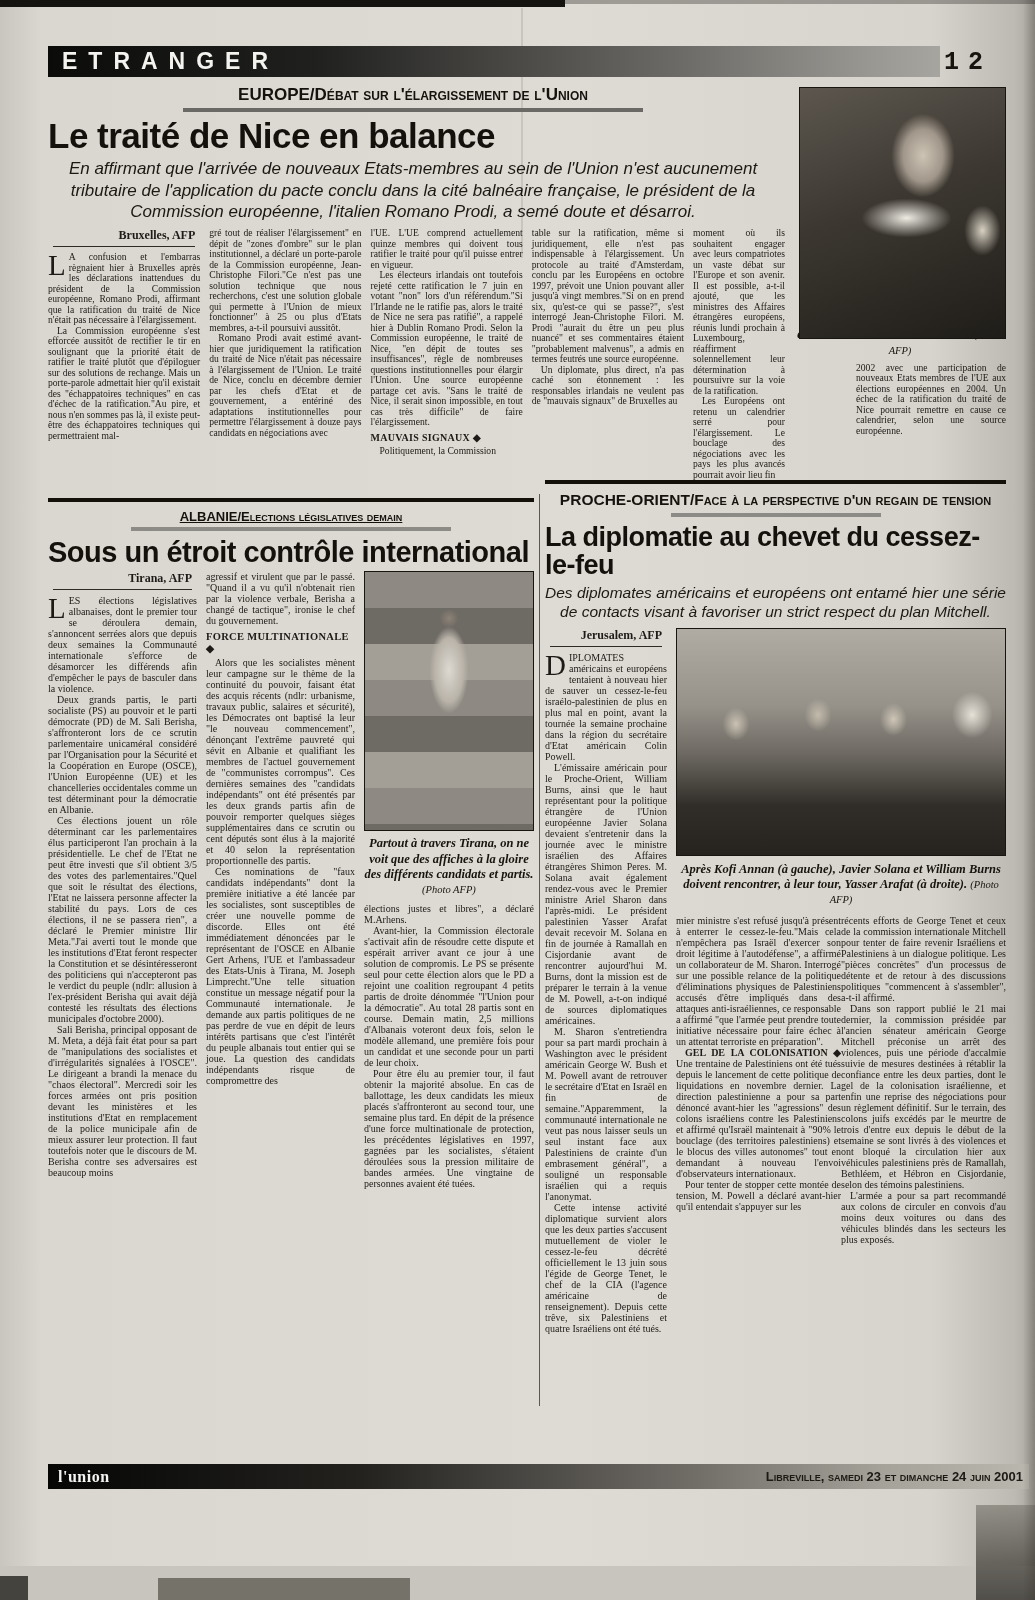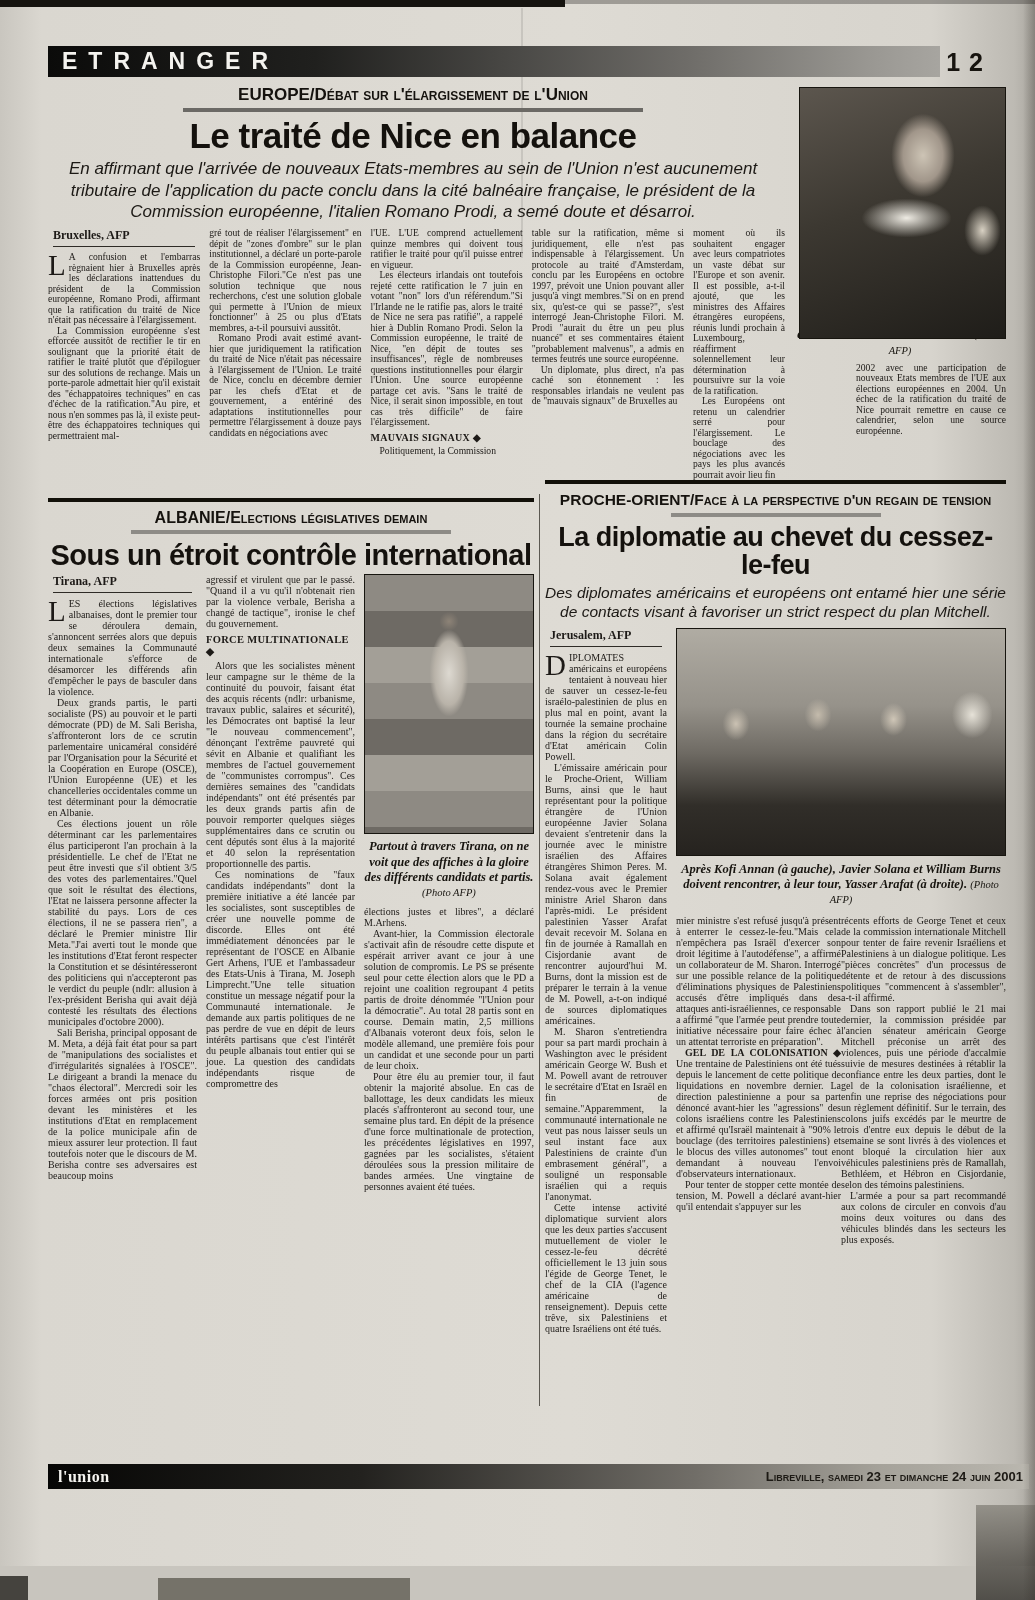--- a/index.html
+++ b/index.html
@@ -10,32 +10,32 @@
   .scan-top{position:absolute;top:0;left:0;width:565px;height:7px;background:#15130f;}
   .scan-top2{position:absolute;top:0;left:565px;right:0;height:4px;background:rgba(40,38,33,.35);}
   .crease{position:absolute;left:521px;top:8px;width:2px;height:250px;background:rgba(90,85,78,.16);}
   .content{position:absolute;left:48px;top:46px;width:958px;}
 
   
   .topbar{display:flex;align-items:flex-start;justify-content:space-between;}
   .section-banner{width:878px;height:31px;line-height:31px;padding-left:14px;
     background:linear-gradient(90deg,#0b0b0a 0%,#20201e 30%,#6f6d69 72%,#999792 92%,#a7a5a0 100%);
     color:#f4f3ef;font-family:"Liberation Sans",sans-serif;font-weight:bold;font-size:23px;letter-spacing:11px;}
-  .page-number{font-family:Liberation Sans, sans-serif;font-weight:bold;font-size:25px;letter-spacing:9px;
+  .page-number{font-family:Liberation Mono, monospace;font-weight:bold;font-size:25px;letter-spacing:9px;
     color:#17140f;margin-top:2px;margin-right:14px;}
 
   
   .kicker{font-family:"Liberation Sans",sans-serif;font-weight:bold;font-variant:small-caps;
     text-align:center;color:#15120e;}
   .kicker-rule{height:4px;background:#7d7b76;margin:3px auto 6px;}
-  h1,h2,h3{font-family:"Liberation Sans",sans-serif;font-weight:bold;text-align:center;
+  h1,h2,h3{font-family:"Liberation Sans",sans-serif;font-weight:bold;text-align:left;
     color:#14110d;margin:2px 0 4px;letter-spacing:-0.5px;line-height:1.04;}
   .standfirst{font-family:"Liberation Sans",sans-serif;font-style:italic;text-align:center;
     color:#1c1915;margin:4px auto 6px;}
-  .dateline{font-weight:bold;font-size:12px;text-align:left;border-bottom:1px solid #2e2b26;
+  .dateline{font-weight:bold;font-size:12px;text-align:right;border-bottom:1px solid #2e2b26;
     padding-bottom:3px;margin:0 5px 5px;}
   .body{display:flex;gap:9px;overflow:hidden;}
   .col{flex:1;min-width:0;}
   .body p{margin:0;text-align:justify;text-indent:9px;}
   .blocks p:first-child{text-indent:0;}
   .body h4{margin:5px 0 3px;text-align:left;font-size:10.5px;letter-spacing:.3px;font-weight:bold;}
   .dropcap{float:left;font-size:29px;line-height:24px;padding:1px 3px 0 0;font-weight:400;}
   .lead{font-weight:bold;}
   .caption{font-weight:bold;font-style:italic;text-align:center;font-size:12.5px;line-height:1.22;color:#17140f;}
   .caption .credit{font-weight:normal;font-size:10.5px;}
@@ -62,21 +62,21 @@
   .right-stack .caption{margin-top:84px;}
   .col-last{margin-top:5px;padding-left:62px;}
   .col-last p{font-size:9.6px;line-height:10.5px;}
 
   
   .lower{display:flex;margin-top:0;}
   .left-sec{width:486px;padding-top:18px;}
   .vdivider{width:1px;background:#5b5851;margin:14px 5px 0 5px;}
   .right-sec{flex:1;min-width:0;}
   .black-bar{height:4px;background:#121009;margin-bottom:7px;}
-  .left-sec .kicker{font-size:16px;}
+  .left-sec .kicker{font-size:13px;text-decoration:underline;}
   .left-sec .kicker-rule{width:320px;background:#8d8b86;}
   .left-sec h2{font-size:29px;}
   .left-sec .standfirst{font-size:16px;line-height:1.28;width:97%;}
   .right-sec .kicker{font-size:15.5px;line-height:1.2;}
   .right-sec .kicker-rule{width:210px;background:#8d8b86;}
   .right-sec h3{font-size:27px;}
   .right-sec .standfirst{font-size:15.5px;line-height:1.26;}
   .alb-body,.po-body{height:778px;margin-top:4px;}
   .alb-body p,.po-body p{font-size:10px;line-height:11px;}
   .alb-col3{flex:none;width:170px;display:flex;flex-direction:column;}

